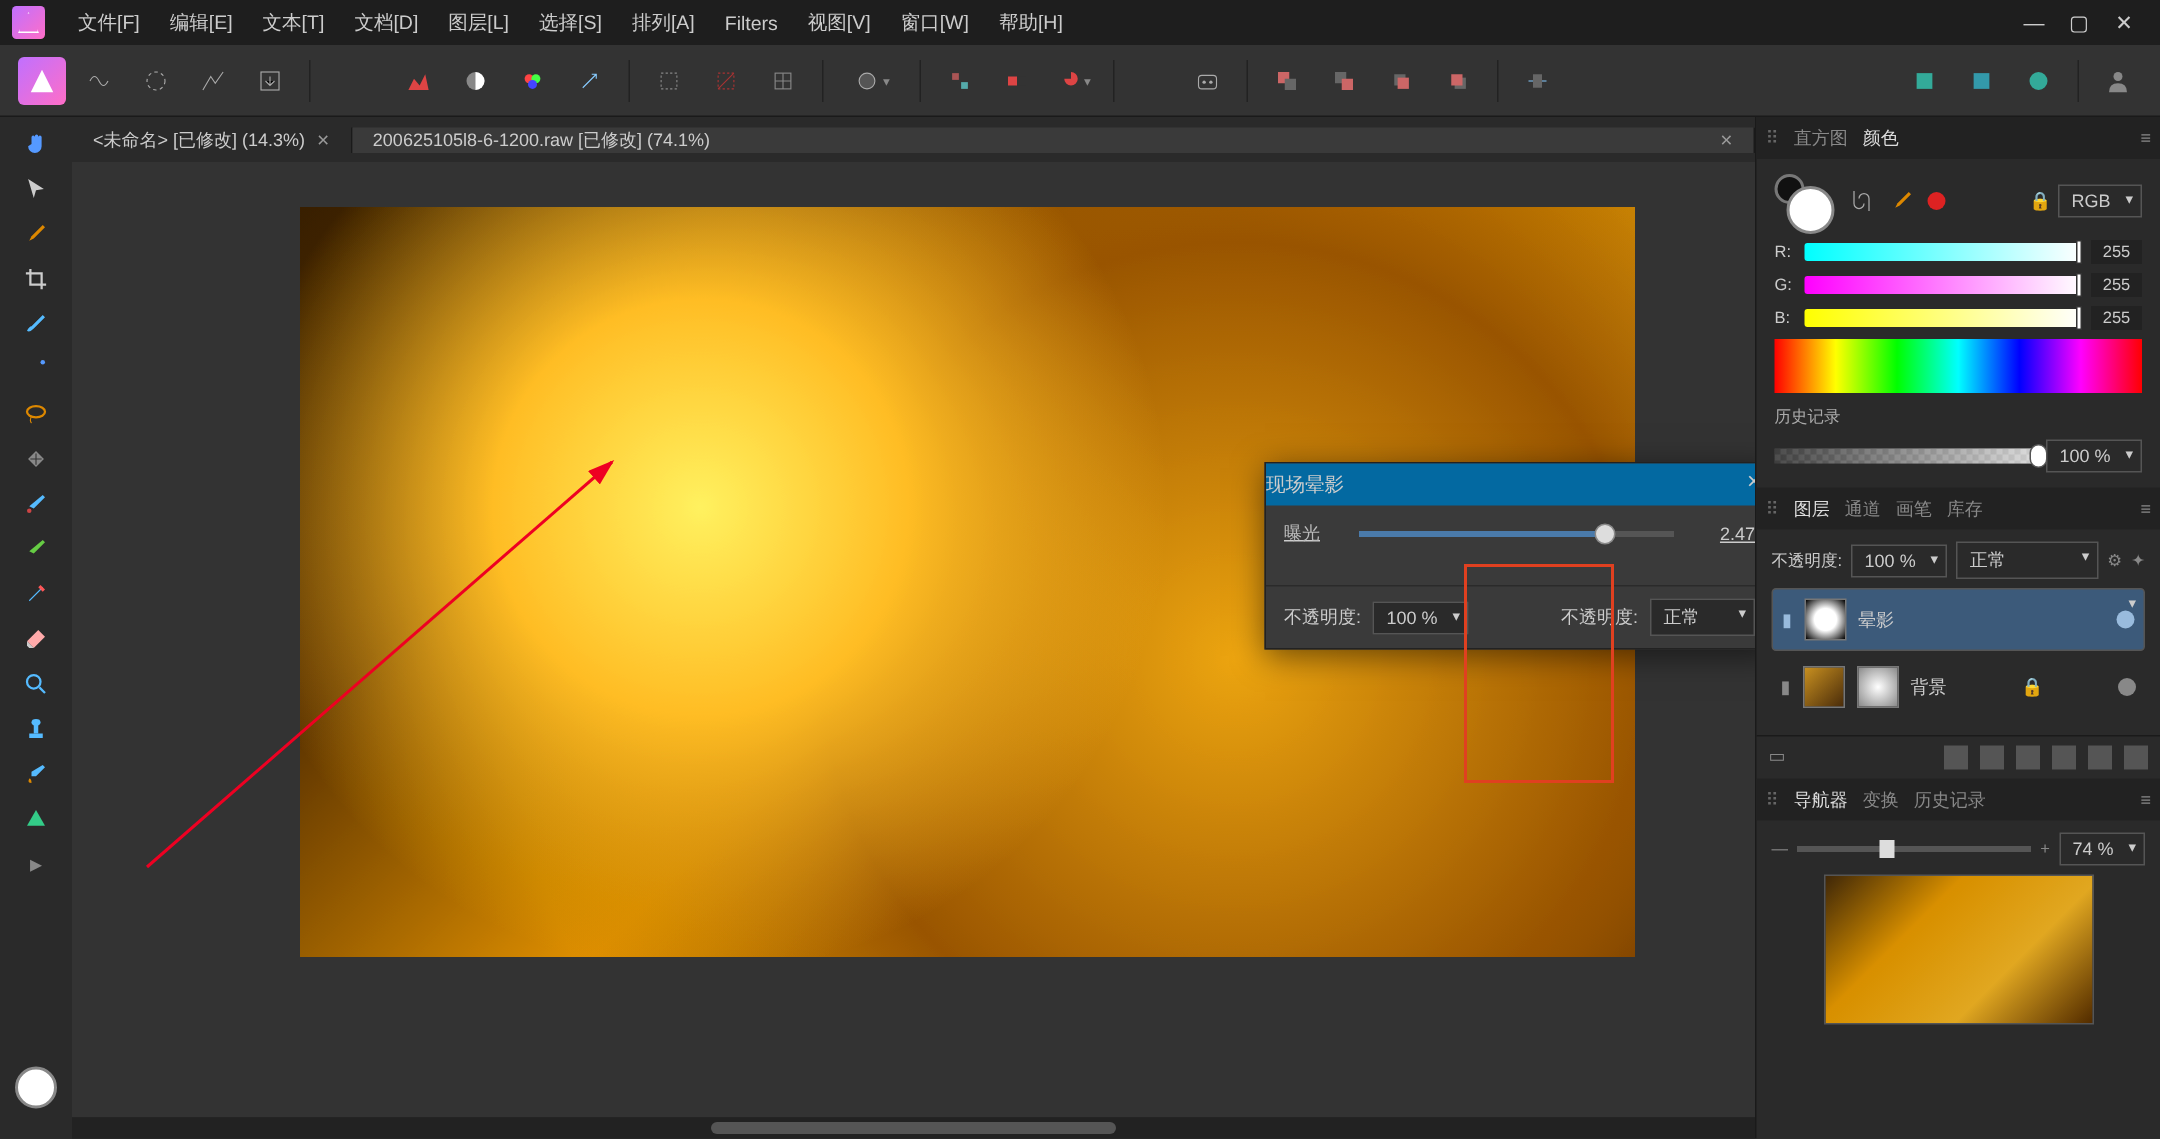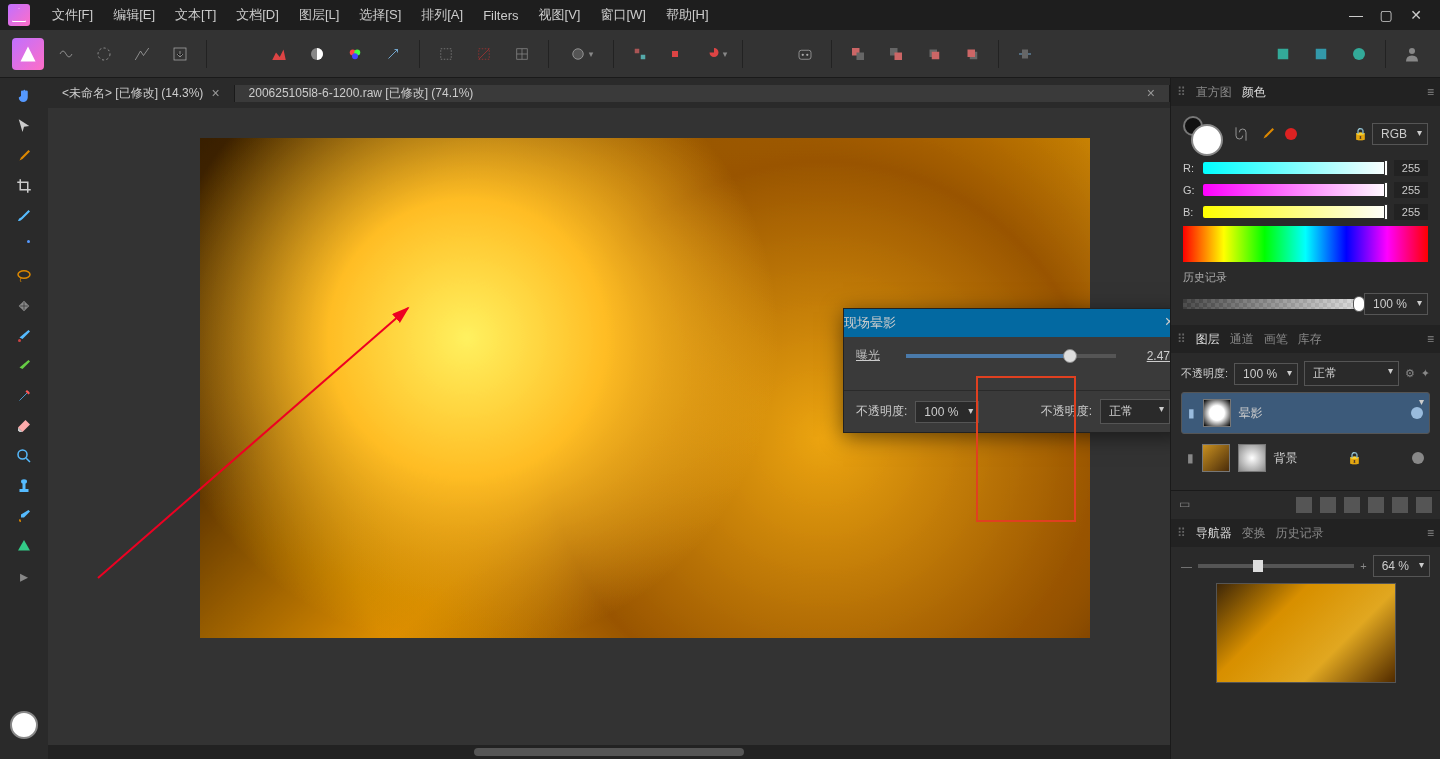--- a/index.html
+++ b/index.html
@@ -541,18 +541,18 @@
       <span>历史记录</span>
       <span class="more">≡</span>
     </div>
     <div class="nav-panel">
       <div class="nav-row">
         <span style="color:#888">—</span>
         <div class="nav-track">
             <div class="nav-thumb"></div>
           </div>
         <span style="color:#888">+</span>
-        <div class="sel">64 %</div>
+        <div class="sel">74 %</div>
       </div>
       <div class="nav-preview"></div>
     </div>
   </div>
 </div>
 
 </body></html>

